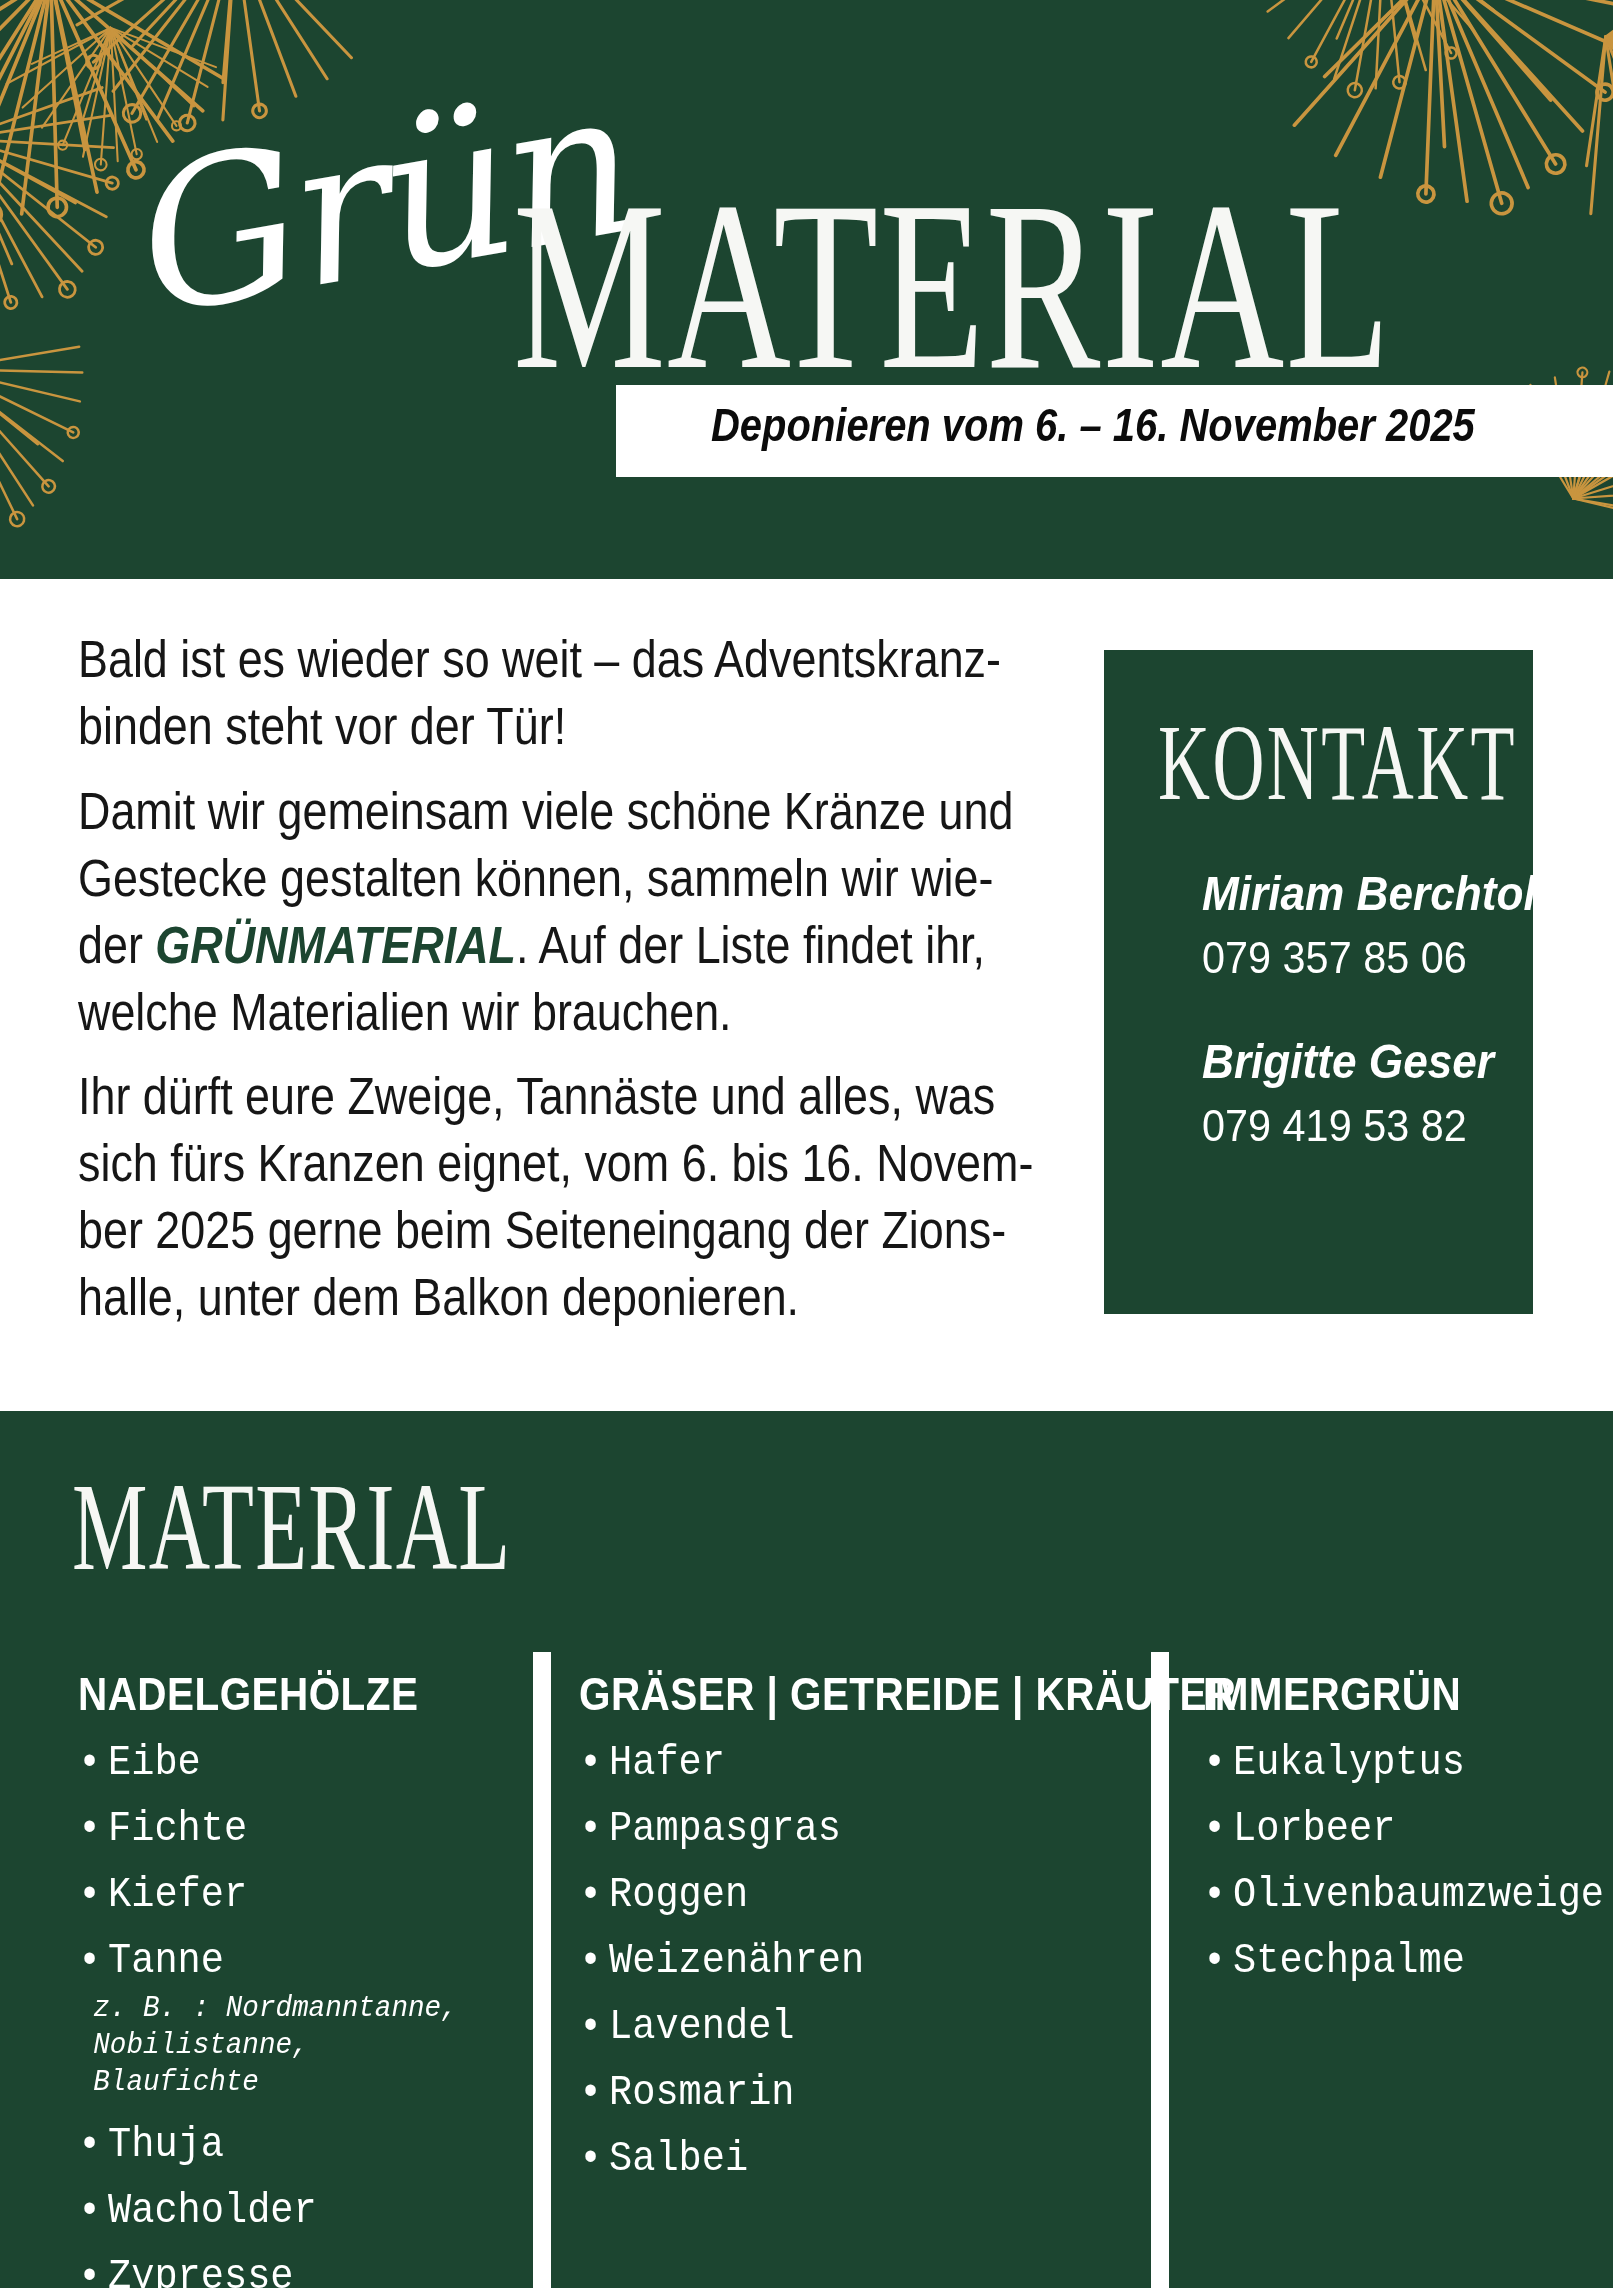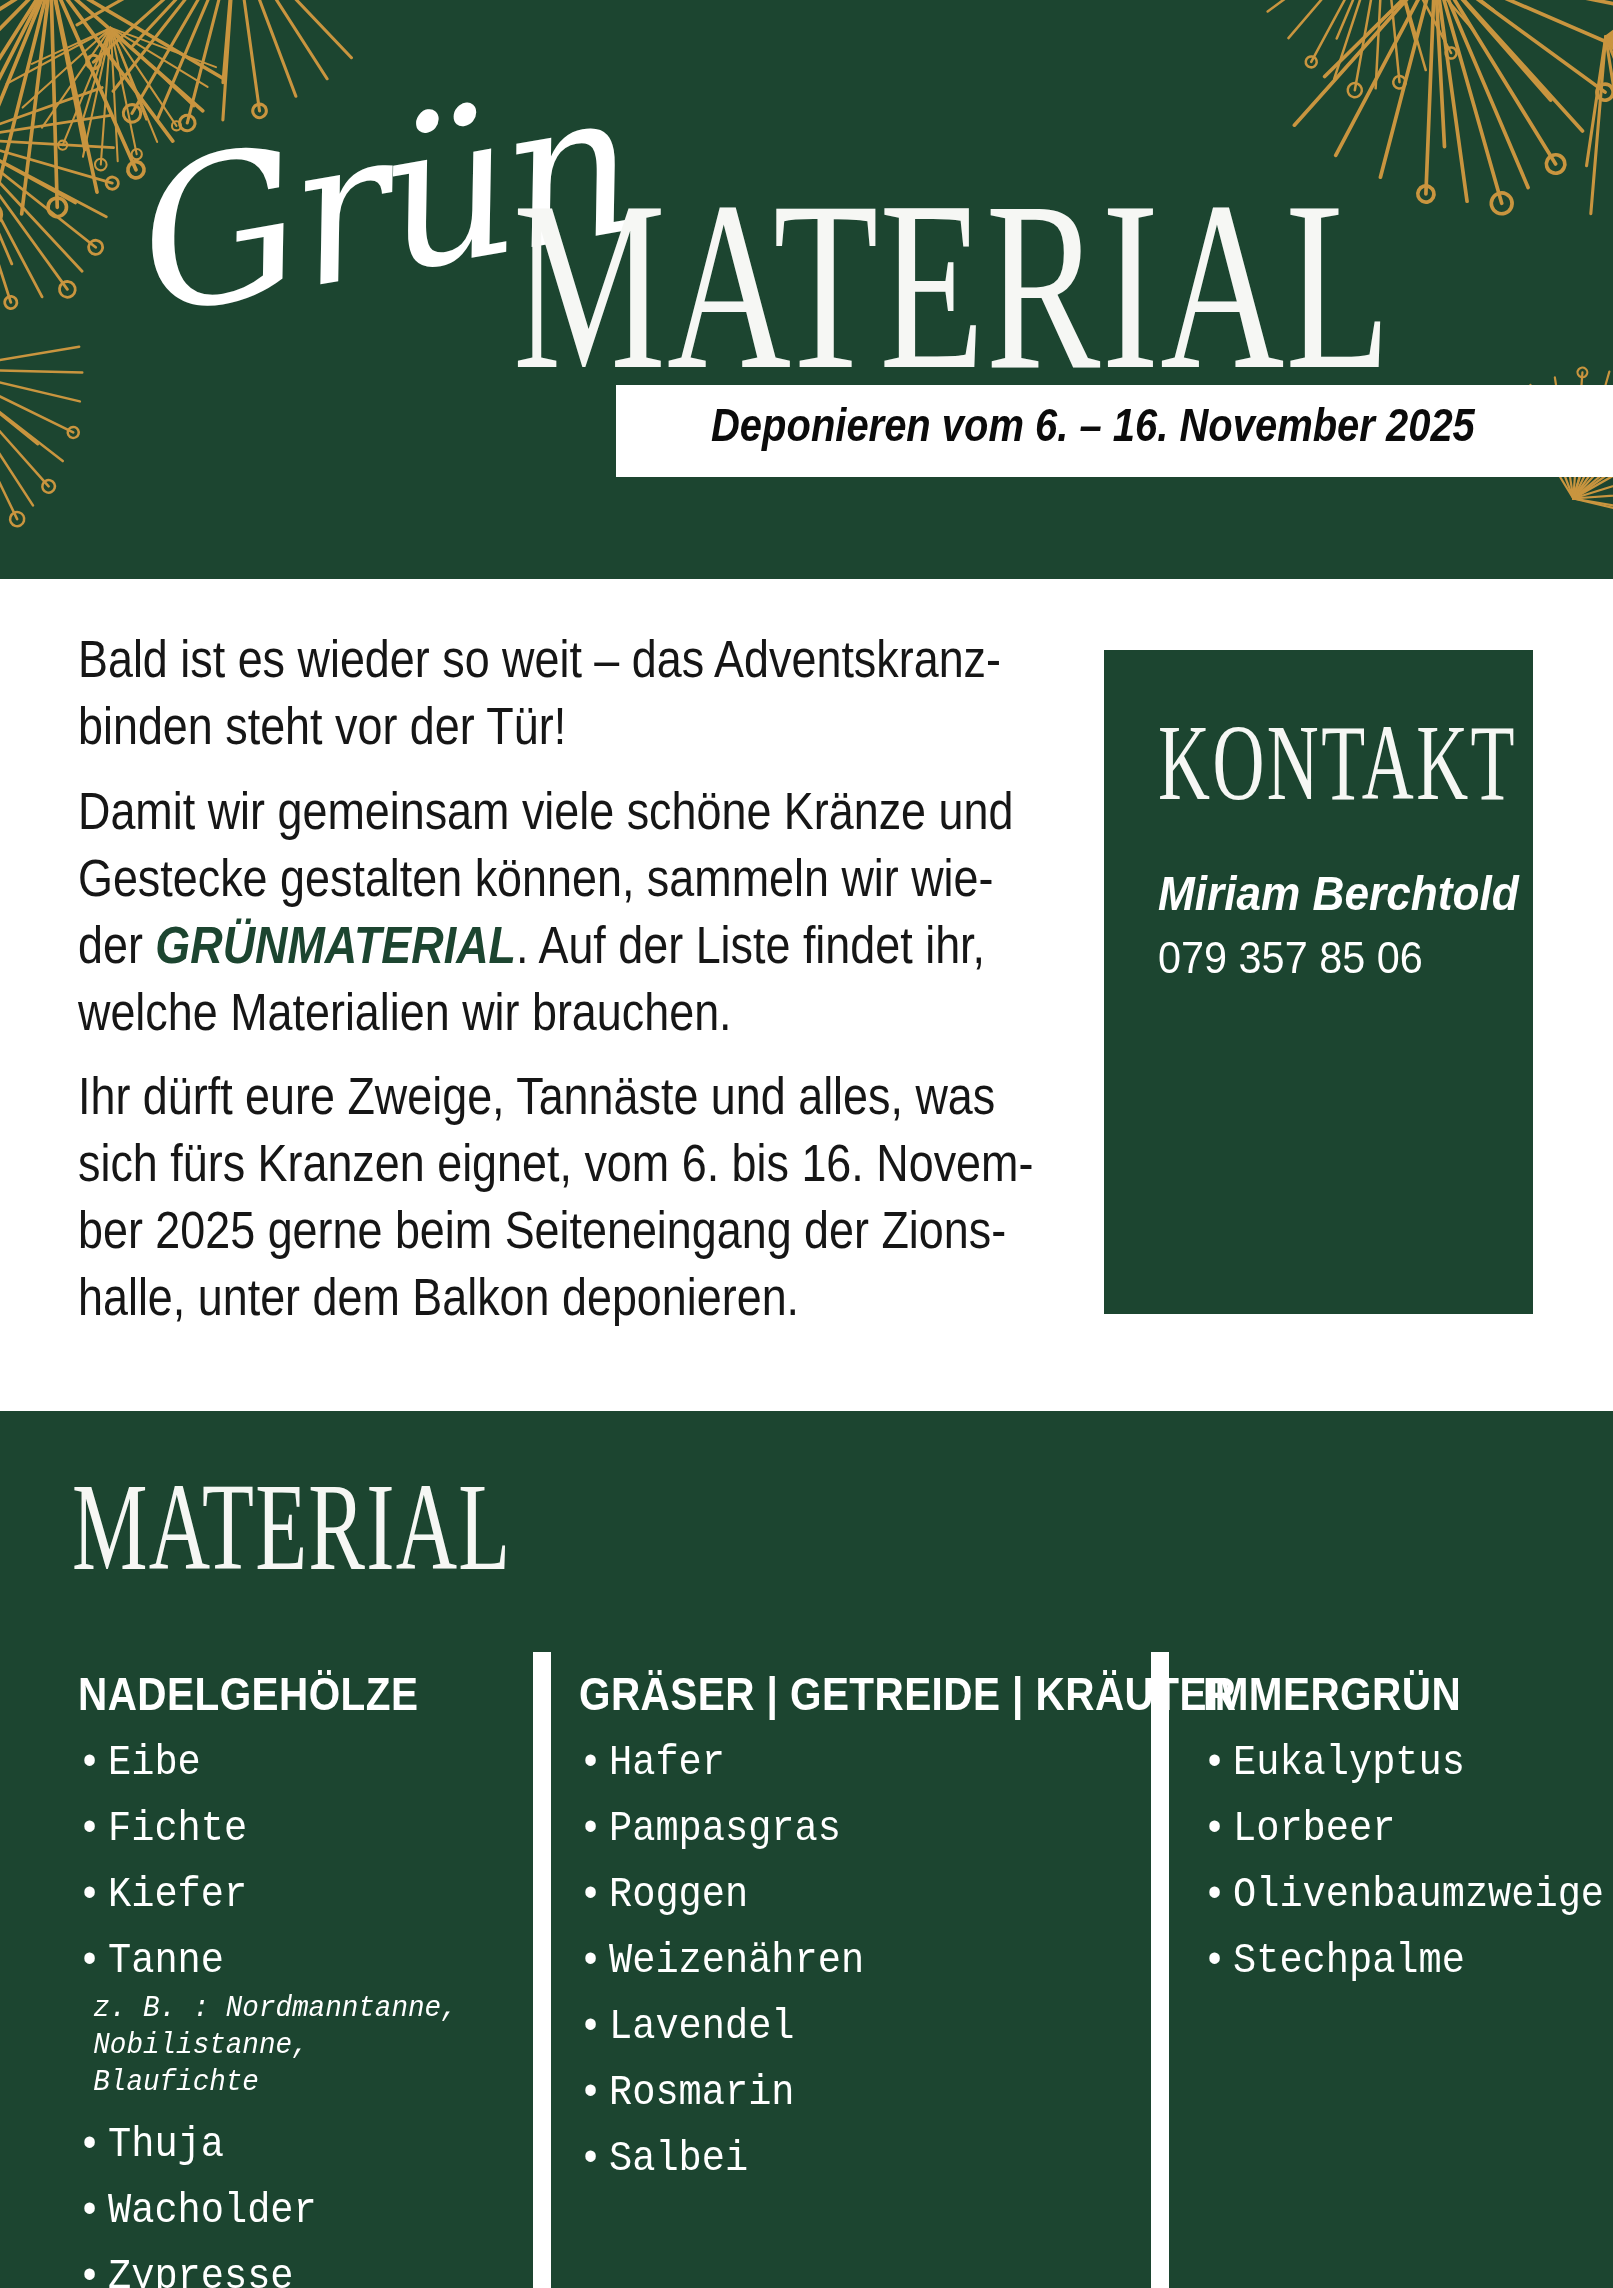--- a/index.html
+++ b/index.html
@@ -53,21 +53,21 @@
     color:#ffffff;
   }
   .kontakt-inner{position:absolute;left:54px;top:0;right:18.5px;}
   .kontakt-title{
     margin-top:58px;
     font-family:"Liberation Serif", serif;font-size:109px;line-height:109px;
     transform:scaleX(0.66);transform-origin:0 0;white-space:nowrap;
     letter-spacing:3.7px;color:#f6f7f4;
   }
   .contacts{margin-top:42px;}
-  .contact{margin-top:48px;}
+  .contact{margin-top:48px;margin-left:44px;}
   .contact-name{
     font-weight:700;font-style:italic;font-size:48px;line-height:57px;
     transform:scaleX(0.92);transform-origin:0 50%;white-space:nowrap;
   }
   .contact-phone{
     margin-top:9.2px;font-size:45px;line-height:54px;
     transform:scaleX(0.92);transform-origin:0 50%;white-space:nowrap;
   }
 
   
@@ -167,20 +167,24 @@
 <div class="abs kontakt">
   <div class="kontakt-inner">
     <div class="kontakt-title">KONTAKT</div>
     <div class="contacts">
 
         <div class="contact">
           <div class="contact-name">Miriam Berchtold</div>
           <div class="contact-phone">079 357 85 06</div>
         </div>
 
+        <div class="contact">
+          <div class="contact-name">Brigitte Geser</div>
+          <div class="contact-phone">079 419 53 82</div>
+        </div>
       </div>
   </div>
 </div>
 
 <div class="abs material">
   <div class="material-title">MATERIAL</div>
 
   <div class="vbar bar1"></div>
   <div class="vbar bar2"></div>
 

